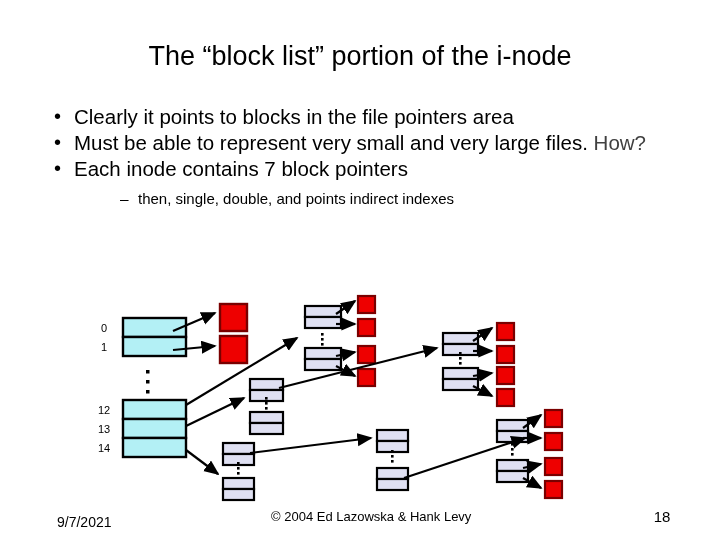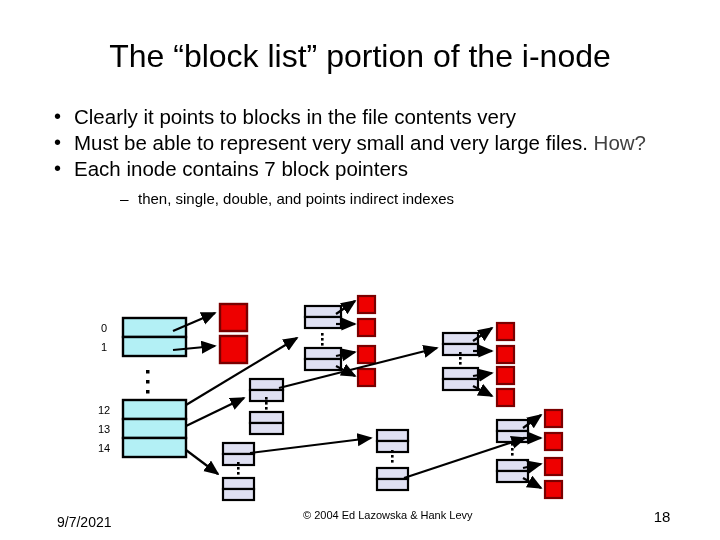--- a/index.html
+++ b/index.html
@@ -20,21 +20,21 @@
     left: 0; top: 0;
     width: 720px;
     height: 540px;
   }
   #title {
     position: absolute;
     left: 36px;
     top: 40px;
     width: 648px;
     text-align: center;
-    font-size: 32px;
+    font-size: 27px;
     line-height: 32px;
     color: #000000;
     white-space: nowrap;
   }
   #body-text {
     position: absolute;
     left: 46px;
     top: 104px;
     width: 624px;
   }
@@ -93,43 +93,42 @@
   #footer-date {
     position: absolute;
     left: 57px;
     top: 514px;
     font-size: 14px;
   }
   #footer-credit {
     position: absolute;
     left: 271px;
     top: 509px;
-    font-size: 11px;
-    margin-left: 32px;
+    font-size: 13px;
   }
   #footer-page {
     position: absolute;
     left: 642px;
     top: 508px;
     width: 40px;
     text-align: center;
     font-size: 15px;
   }
 </style>
 </head>
 <body>
 
 <div id="slide">
 
   <div id="title">The “block list” portion of the i-node</div>
 
   <div id="body-text">
     <ul class="lvl1">
       <li>
-        <span class="bullet">•</span><span>Clearly it points to blocks in the file contents very</span>
+        <span class="bullet">•</span><span>Clearly it points to blocks in the file pointers area</span>
       </li>
       <li>
         <span class="bullet">•</span><span>Must be able to represent very small and very large files.</span><span>&nbsp;</span><span class="how">How?</span>
       </li>
       <li>
         <span class="bullet">•</span><span>Each inode contains 7 block pointers</span>
         <ul class="lvl2">
           <li>
             <span class="bullet">–</span>
           </li>

